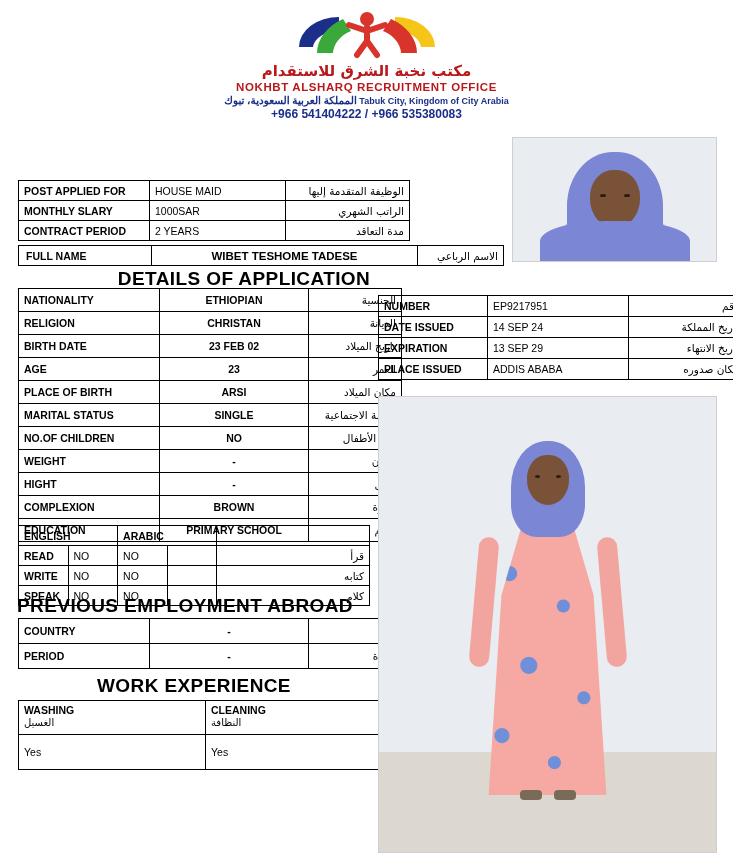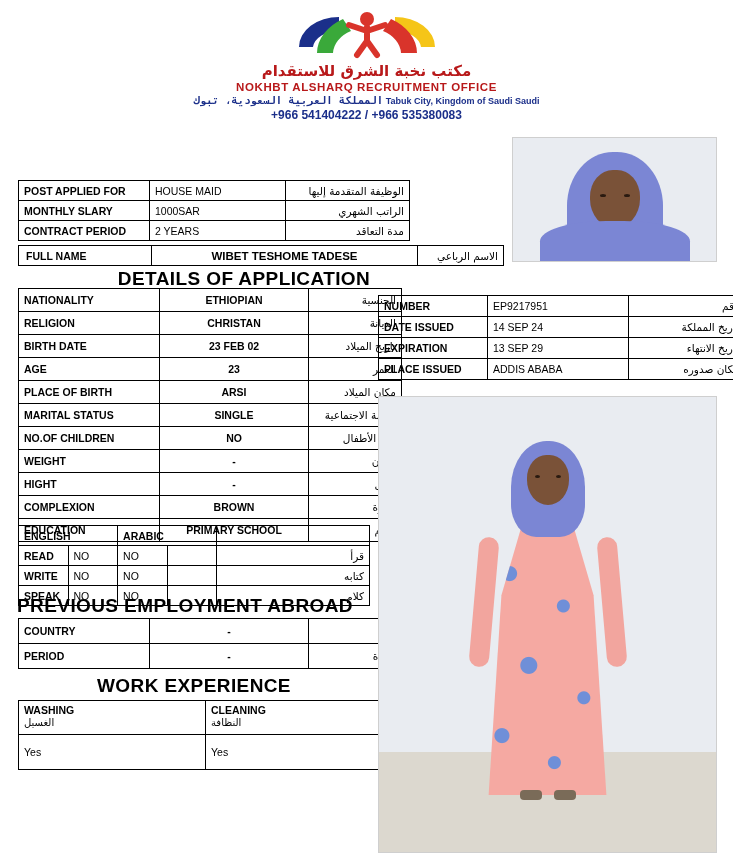--- a/index.html
+++ b/index.html
@@ -56,21 +56,21 @@
     color: #b8191a;
     letter-spacing: 0.6px;
     margin-top: 1px;
   }
   .org-sub {
     font-size: 9px;
     font-weight: bold;
     color: #1b2f8a;
     margin-top: 1px;
   }
-  .org-sub .ar { font-family: Liberation Mono, monospace; }
+  .org-sub .ar { font-family: Liberation Serif, serif; }
   .org-phone {
     font-size: 12px;
     font-weight: bold;
     color: #1b2f8a;
     margin-top: 1px;
   }
 
   
   table.grid {
     border-collapse: collapse;
@@ -240,21 +240,21 @@
           <path d="M130 46 A52 40 0 0 0 104 12 L96 24 A34 26 0 0 1 114 46 Z" fill="#d9342b"></path>
           <circle cx="80" cy="12" r="7" fill="#d9342b"></circle>
           <path d="M80 20 L80 36 M80 24 L62 18 M80 24 L98 18 M80 34 L70 48 M80 34 L90 48" stroke="#d9342b" stroke-width="6" stroke-linecap="round" fill="none"></path>
         </svg>
       </div>
     </div>
     <div class="org-ar">مكتب نخبة الشرق للاستقدام</div>
     <div class="org-en">NOKHBT ALSHARQ RECRUITMENT OFFICE</div>
     <div class="org-sub">
       <span class="ar">المملكة العربية السعودية، تبوك</span>
-      <span>Tabuk City, Kingdom of Saudi Saudi</span>
+      <span>Tabuk City, Kingdom of City Arabia</span>
     </div>
     <div class="org-phone">+966 541404222 / +966 535380083</div>
   </div>
 
   <div class="photo-frame" id="photo-head">
     <div class="ph-bg"></div>
     <div class="hs-scarf"></div>
     <div class="hs-face">
       <div class="hs-eye" style="left:10px; top:24px;"></div>
       <div class="hs-eye" style="right:10px; top:24px;"></div>

